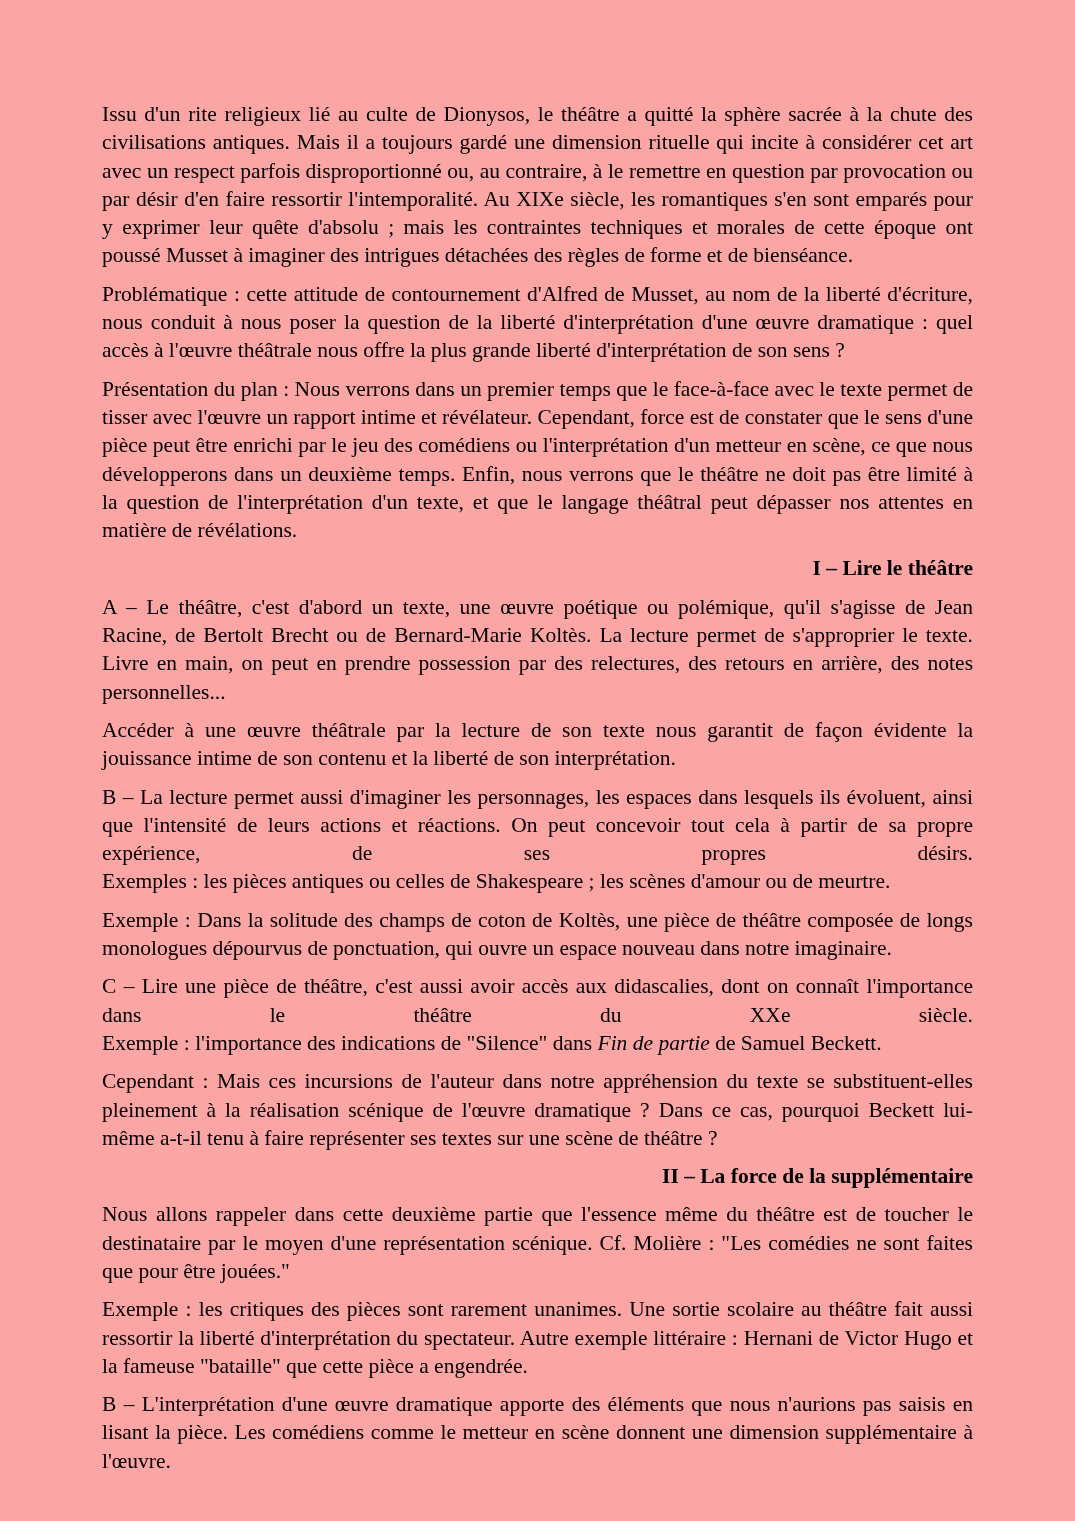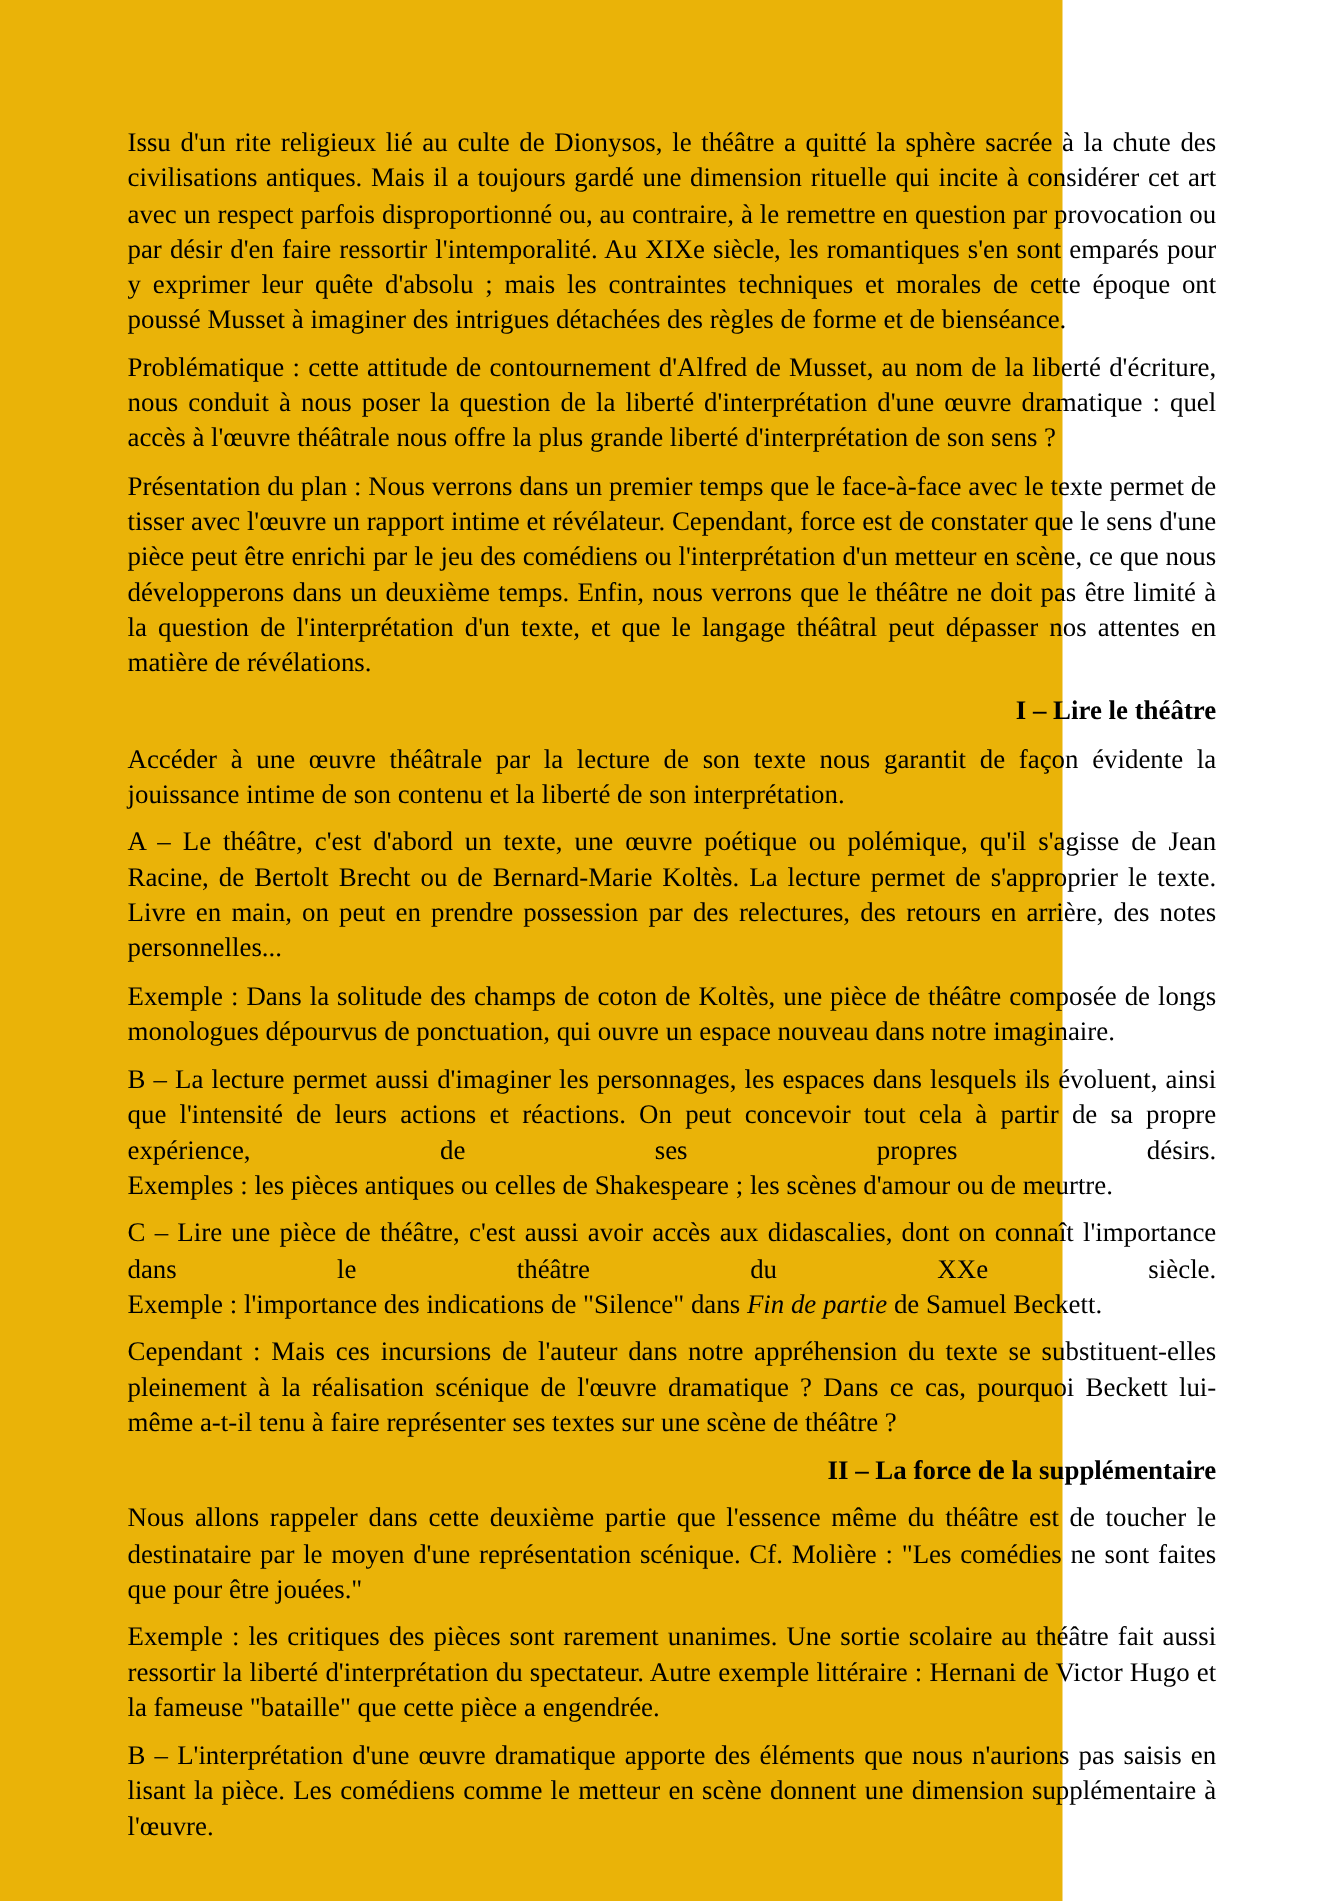--- a/index.html
+++ b/index.html
@@ -9,24 +9,24 @@
   }
   body {
     width: 1075px;
     height: 1521px;
     font-family: "Liberation Serif", "DejaVu Serif", serif;
     color: #000000;
     overflow: hidden;
   }
   .page {
     box-sizing: border-box;
-    width: 850px;
+    width: 1075px;
     height: 1521px;
     padding: 100px 102px 12px 102px;
-    background: #eab308;
+    background: #fca5a5;
   }
   .doc {
     width: 871px;
   }
   p.para {
     margin: 0 0 10px 0;
     font-size: 21.5px;
     line-height: 28.3px;
     text-align: justify;
     text-justify: inter-word;
@@ -66,34 +66,34 @@
       <span class="b">Problématique :</span><span> cette attitude de contournement d'Alfred de Musset, au nom de la liberté d'écriture, nous conduit à nous poser la question de la liberté d'interprétation d'une œuvre dramatique : quel accès à l'œuvre théâtrale nous offre la plus grande liberté d'interprétation de son sens ?</span>
     </p>
 
     <p class="para">
       <span class="b">Présentation du plan :</span><span> Nous verrons dans un premier temps que le face-à-face avec le texte permet de tisser avec l'œuvre un rapport intime et révélateur. Cependant, force est de constater que le sens d'une pièce peut être enrichi par le jeu des comédiens ou l'interprétation d'un metteur en scène, ce que nous développerons dans un deuxième temps. Enfin, nous verrons que le théâtre ne doit pas être limité à la question de l'interprétation d'un texte, et que le langage théâtral peut dépasser nos attentes en matière de révélations.</span>
     </p>
 
     <h2 class="heading">I – Lire le théâtre</h2>
 
     <p class="para">
-      <span>Accéder à une œuvre théâtrale par la lecture de son texte nous garantit de façon évidente la jouissance intime de son contenu et la liberté de son interprétation.</span>
-    </p>
-
-    <p class="para">
       <span>A – Le théâtre, c'est d'abord un texte, une œuvre poétique ou polémique, qu'il s'agisse de Jean Racine, de Bertolt Brecht ou de Bernard-Marie Koltès. La lecture permet de s'approprier le texte. Livre en main, on peut en prendre possession par des relectures, des retours en arrière, des notes personnelles...</span>
     </p>
 
     <p class="para">
-      <span class="b">Exemple :</span><span> Dans la solitude des champs de coton de Koltès, une pièce de théâtre composée de longs monologues dépourvus de ponctuation, qui ouvre un espace nouveau dans notre imaginaire.</span>
+      <span>Accéder à une œuvre théâtrale par la lecture de son texte nous garantit de façon évidente la jouissance intime de son contenu et la liberté de son interprétation.</span>
     </p>
 
     <p class="para">
       <span class="stretchline">B – La lecture permet aussi d'imaginer les personnages, les espaces dans lesquels ils évoluent, ainsi que l'intensité de leurs actions et réactions. On peut concevoir tout cela à partir de sa propre expérience, de ses propres désirs.</span>
       <span class="lastline"><span class="b">Exemples :</span><span> les pièces antiques ou celles de Shakespeare ; les scènes d'amour ou de meurtre.</span></span>
+    </p>
+
+    <p class="para">
+      <span class="b">Exemple :</span><span> Dans la solitude des champs de coton de Koltès, une pièce de théâtre composée de longs monologues dépourvus de ponctuation, qui ouvre un espace nouveau dans notre imaginaire.</span>
     </p>
 
     <p class="para">
       <span class="stretchline">C – Lire une pièce de théâtre, c'est aussi avoir accès aux didascalies, dont on connaît l'importance dans le théâtre du XXe siècle.</span>
       <span class="lastline"><span class="b">Exemple :</span><span> l'importance des indications de "Silence" dans </span><span class="i">Fin de partie</span><span> de Samuel Beckett.</span></span>
     </p>
 
     <p class="para">
       <span class="b">Cependant :</span><span> Mais ces incursions de l'auteur dans notre appréhension du texte se substituent-elles pleinement à la réalisation scénique de l'œuvre dramatique ? Dans ce cas, pourquoi Beckett lui-même a-t-il tenu à faire représenter ses textes sur une scène de théâtre ?</span>
     </p>

